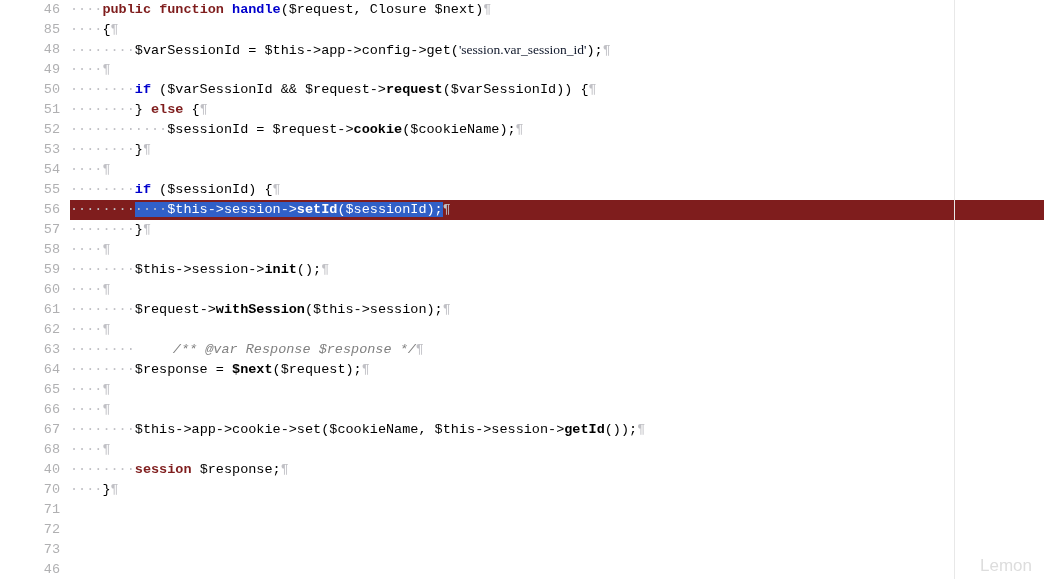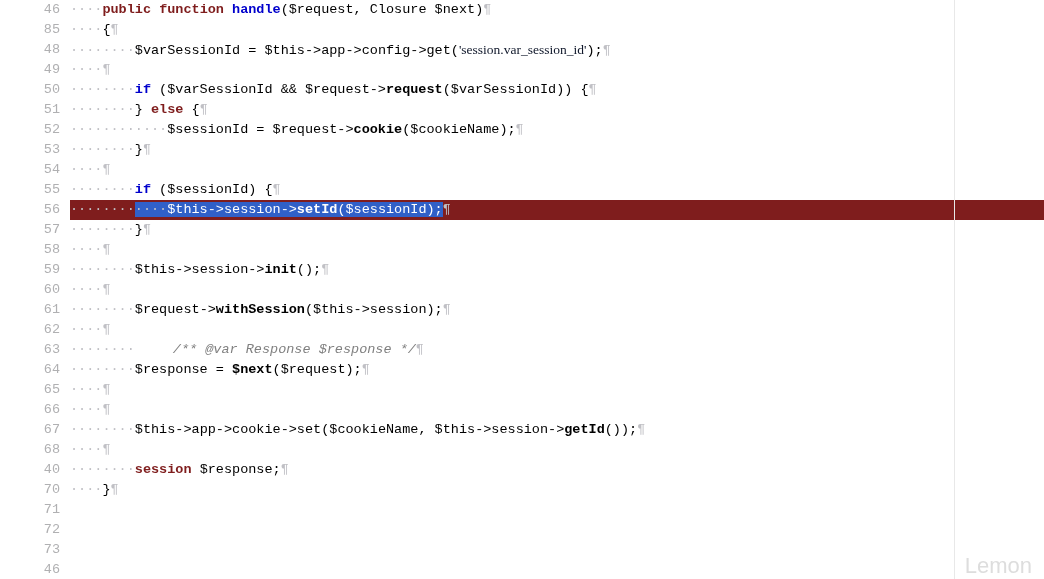--- a/index.html
+++ b/index.html
@@ -61,21 +61,21 @@
     left: 886px;
     width: 1px;
     background: #e8e8e8;
   }
   .watermark {
     position: absolute;
     bottom: 4px;
     right: 12px;
     color: #dddddd;
     font-family: sans-serif;
-    font-size: 22px;
+    font-size: 17px;
     pointer-events: none;
   }
 </style>
 </head>
 <body>
 
 <div class="editor">
   <div class="gutter">
     <div class="ln">46</div>
     <div class="ln">85</div>

